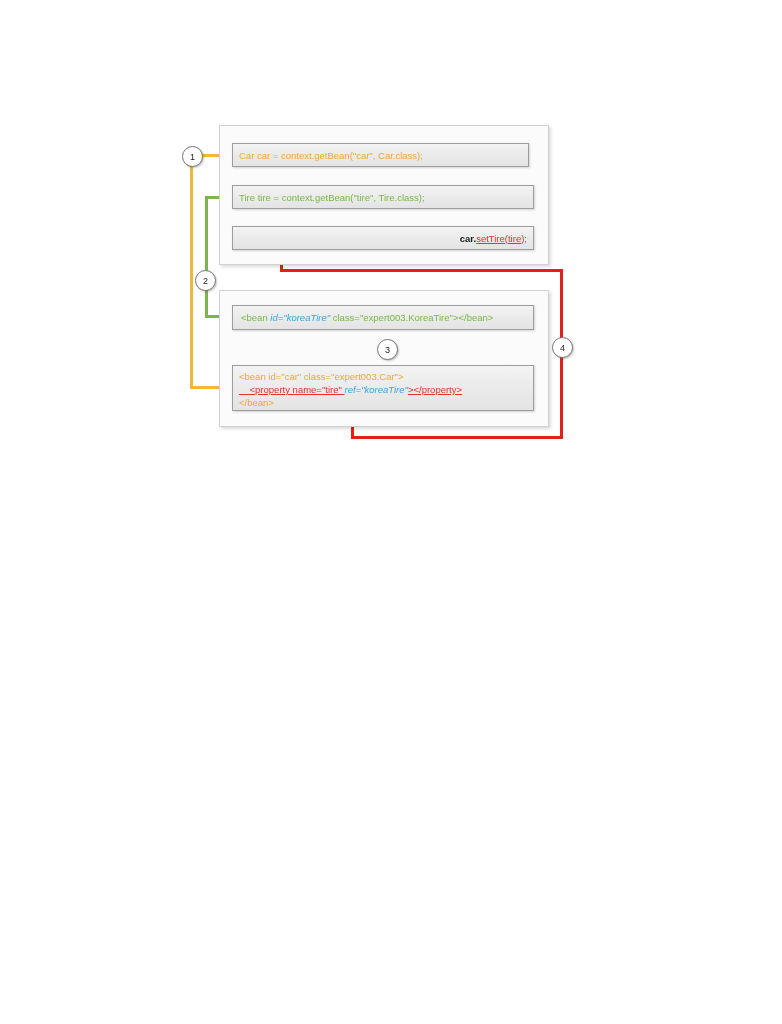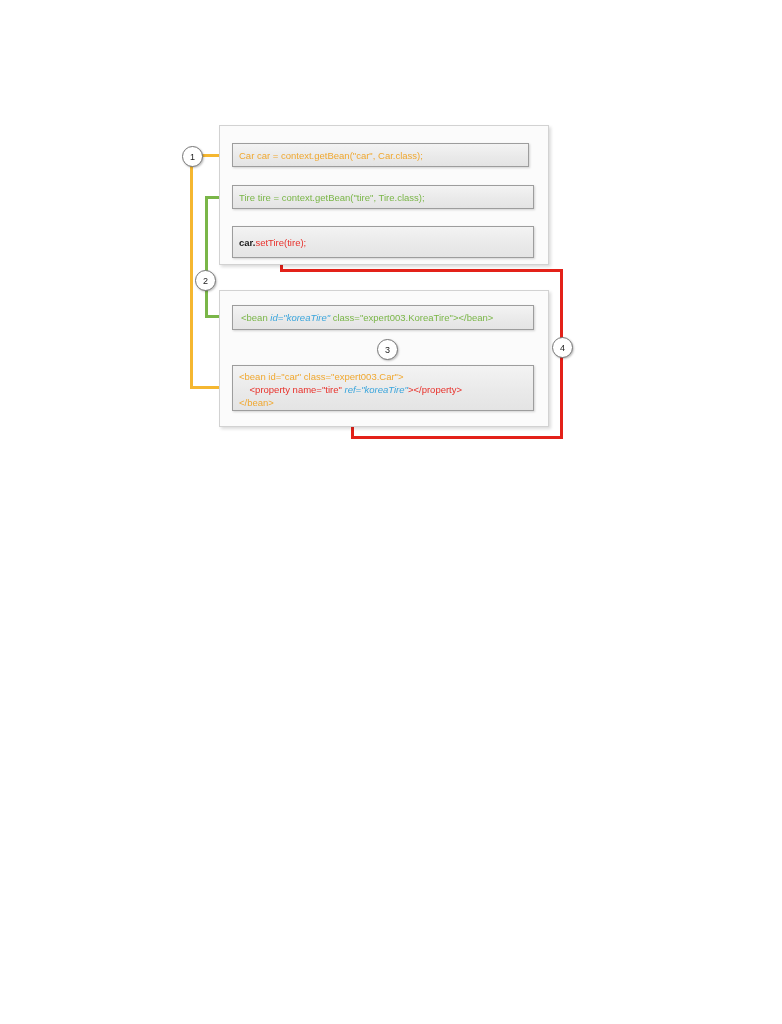--- a/index.html
+++ b/index.html
@@ -44,29 +44,29 @@
     font-size: 9.5px;
     line-height: 13px;
     color: #333;
     white-space: pre;
     padding: 0 6px;
     display: flex;
     align-items: center;
   }
   #box-getcar   { left: 232px; top: 143px; width: 297px; height: 24px; }
   #box-gettire  { left: 232px; top: 185px; width: 302px; height: 24px; }
-  #box-settire  { left: 232px; top: 226px; width: 302px; height: 32px; }
+  #box-settire  { left: 232px; top: 226px; width: 302px; height: 24px; justify-content: flex-end; }
   #box-koreatire{ left: 232px; top: 305px; width: 302px; height: 25px; padding-left: 8px; }
   #box-carbean  { left: 232px; top: 365px; width: 302px; height: 46px;
                   display: block; padding-top: 4px; }
 
   
   .c-orange { color: #f0a830; }
   .c-green  { color: #7ab648; }
-  .c-red    { color: #e8312b; }
+  .c-red    { color: #e8312b; text-decoration: underline; }
   .c-blue   { color: #3aa5dc; font-style: italic; }
   .c-dark   { color: #1a1a1a; font-weight: bold; }
 
   
   .ln { position: absolute; }
   .ln.h { height: 3px; }
   .ln.v { width: 3px; }
   .k-orange { background: #f5b731; }
   .k-green  { background: #7ab648; }
   .k-blue   { background: #2ea8e0; }

